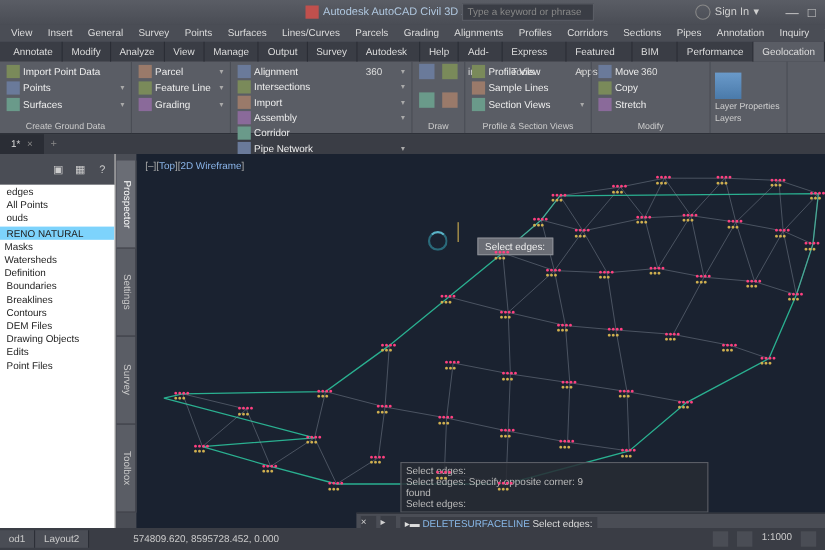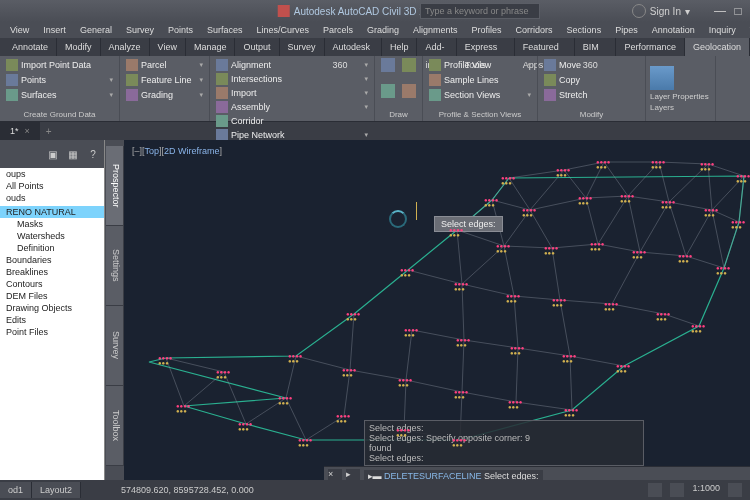--- a/index.html
+++ b/index.html
@@ -34,21 +34,21 @@
 .ftab{height:18px;padding:0 10px;background:#2a2d35;color:#ddd;font-size:9px;line-height:18px;display:flex;align-items:center;gap:6px}
 .ftab-x{color:#888}
 .ftab-plus{width:18px;text-align:center;color:#888}
 .workarea{position:absolute;top:140px;left:0;right:0;bottom:16px;display:flex}
 .toolspace{width:105px;background:#f5f5f5;color:#222;display:flex;flex-direction:column;border-right:1px solid #888}
 .ts-top{height:28px;background:#4a4d55;display:flex;align-items:center;justify-content:flex-end;padding:0 4px;gap:6px;color:#ccc}
 .ts-ico{width:14px;height:14px;display:flex;align-items:center;justify-content:center}
 .ts-tree{flex:1;background:#fff;font-size:9px;overflow:hidden}
 .ts-item{padding:1px 2px 1px 6px;white-space:nowrap;overflow:hidden}
 .ts-item.sel{background:#7dd3fc}
-.ts-item.ind1{padding-left:17px}
+.ts-item.ind1{padding-left:4px}
 .sidetabs{position:absolute;left:106px;top:146px;width:18px;height:320px;background:#5a5d65;display:flex;flex-direction:column;border-right:1px solid #3a3d45}
 .stab{flex:1;writing-mode:vertical-rl;text-align:center;font-size:9px;color:#ccc;padding:4px 2px;border-bottom:1px solid #3a3d45}
 .stab.active{background:#6a6d75;color:#fff}
 .canvas{flex:1;background:#1a2230;position:relative;overflow:hidden;margin-left:19px}
 .vplabel{position:absolute;top:6px;left:8px;color:#aaa;font-size:9px}
 .vplabel .b{color:#8ab4e8}
 .surface-svg{position:absolute;top:0;left:0;width:100%;height:100%}
 .spinner{position:absolute;top:70px;left:265px;width:18px;height:18px;border:2px solid #2a6a7a;border-top-color:#5ab4c8;border-radius:50%}
 .cursor-i{position:absolute;top:62px;left:292px;width:1px;height:18px;background:#d0b050}
 .tooltip{position:absolute;top:76px;left:310px;background:#6a6d75;border:1px solid #8a8d95;padding:2px 6px;font-size:9px;color:#eee}
@@ -267,21 +267,21 @@
 </div>
 
 <div class="workarea">
   <div class="toolspace">
     <div class="ts-top">
       <span class="ts-ico">▣</span>
       <span class="ts-ico">▦</span>
       <span class="ts-ico">?</span>
     </div>
     <div class="ts-tree" id="tstree">
-        <div class="ts-item">oups</div>
+        <div class="ts-item">edges</div>
         <div class="ts-item">All Points</div>
         <div class="ts-item">ouds</div>
         <div class="ts-item"></div>
         <div class="ts-item sel">RENO NATURAL</div>
         <div class="ts-item ind1">Masks</div>
         <div class="ts-item ind1">Watersheds</div>
         <div class="ts-item ind1">Definition</div>
         <div class="ts-item ind2">Boundaries</div>
         <div class="ts-item ind2">Breaklines</div>
         <div class="ts-item ind2">Contours</div>

